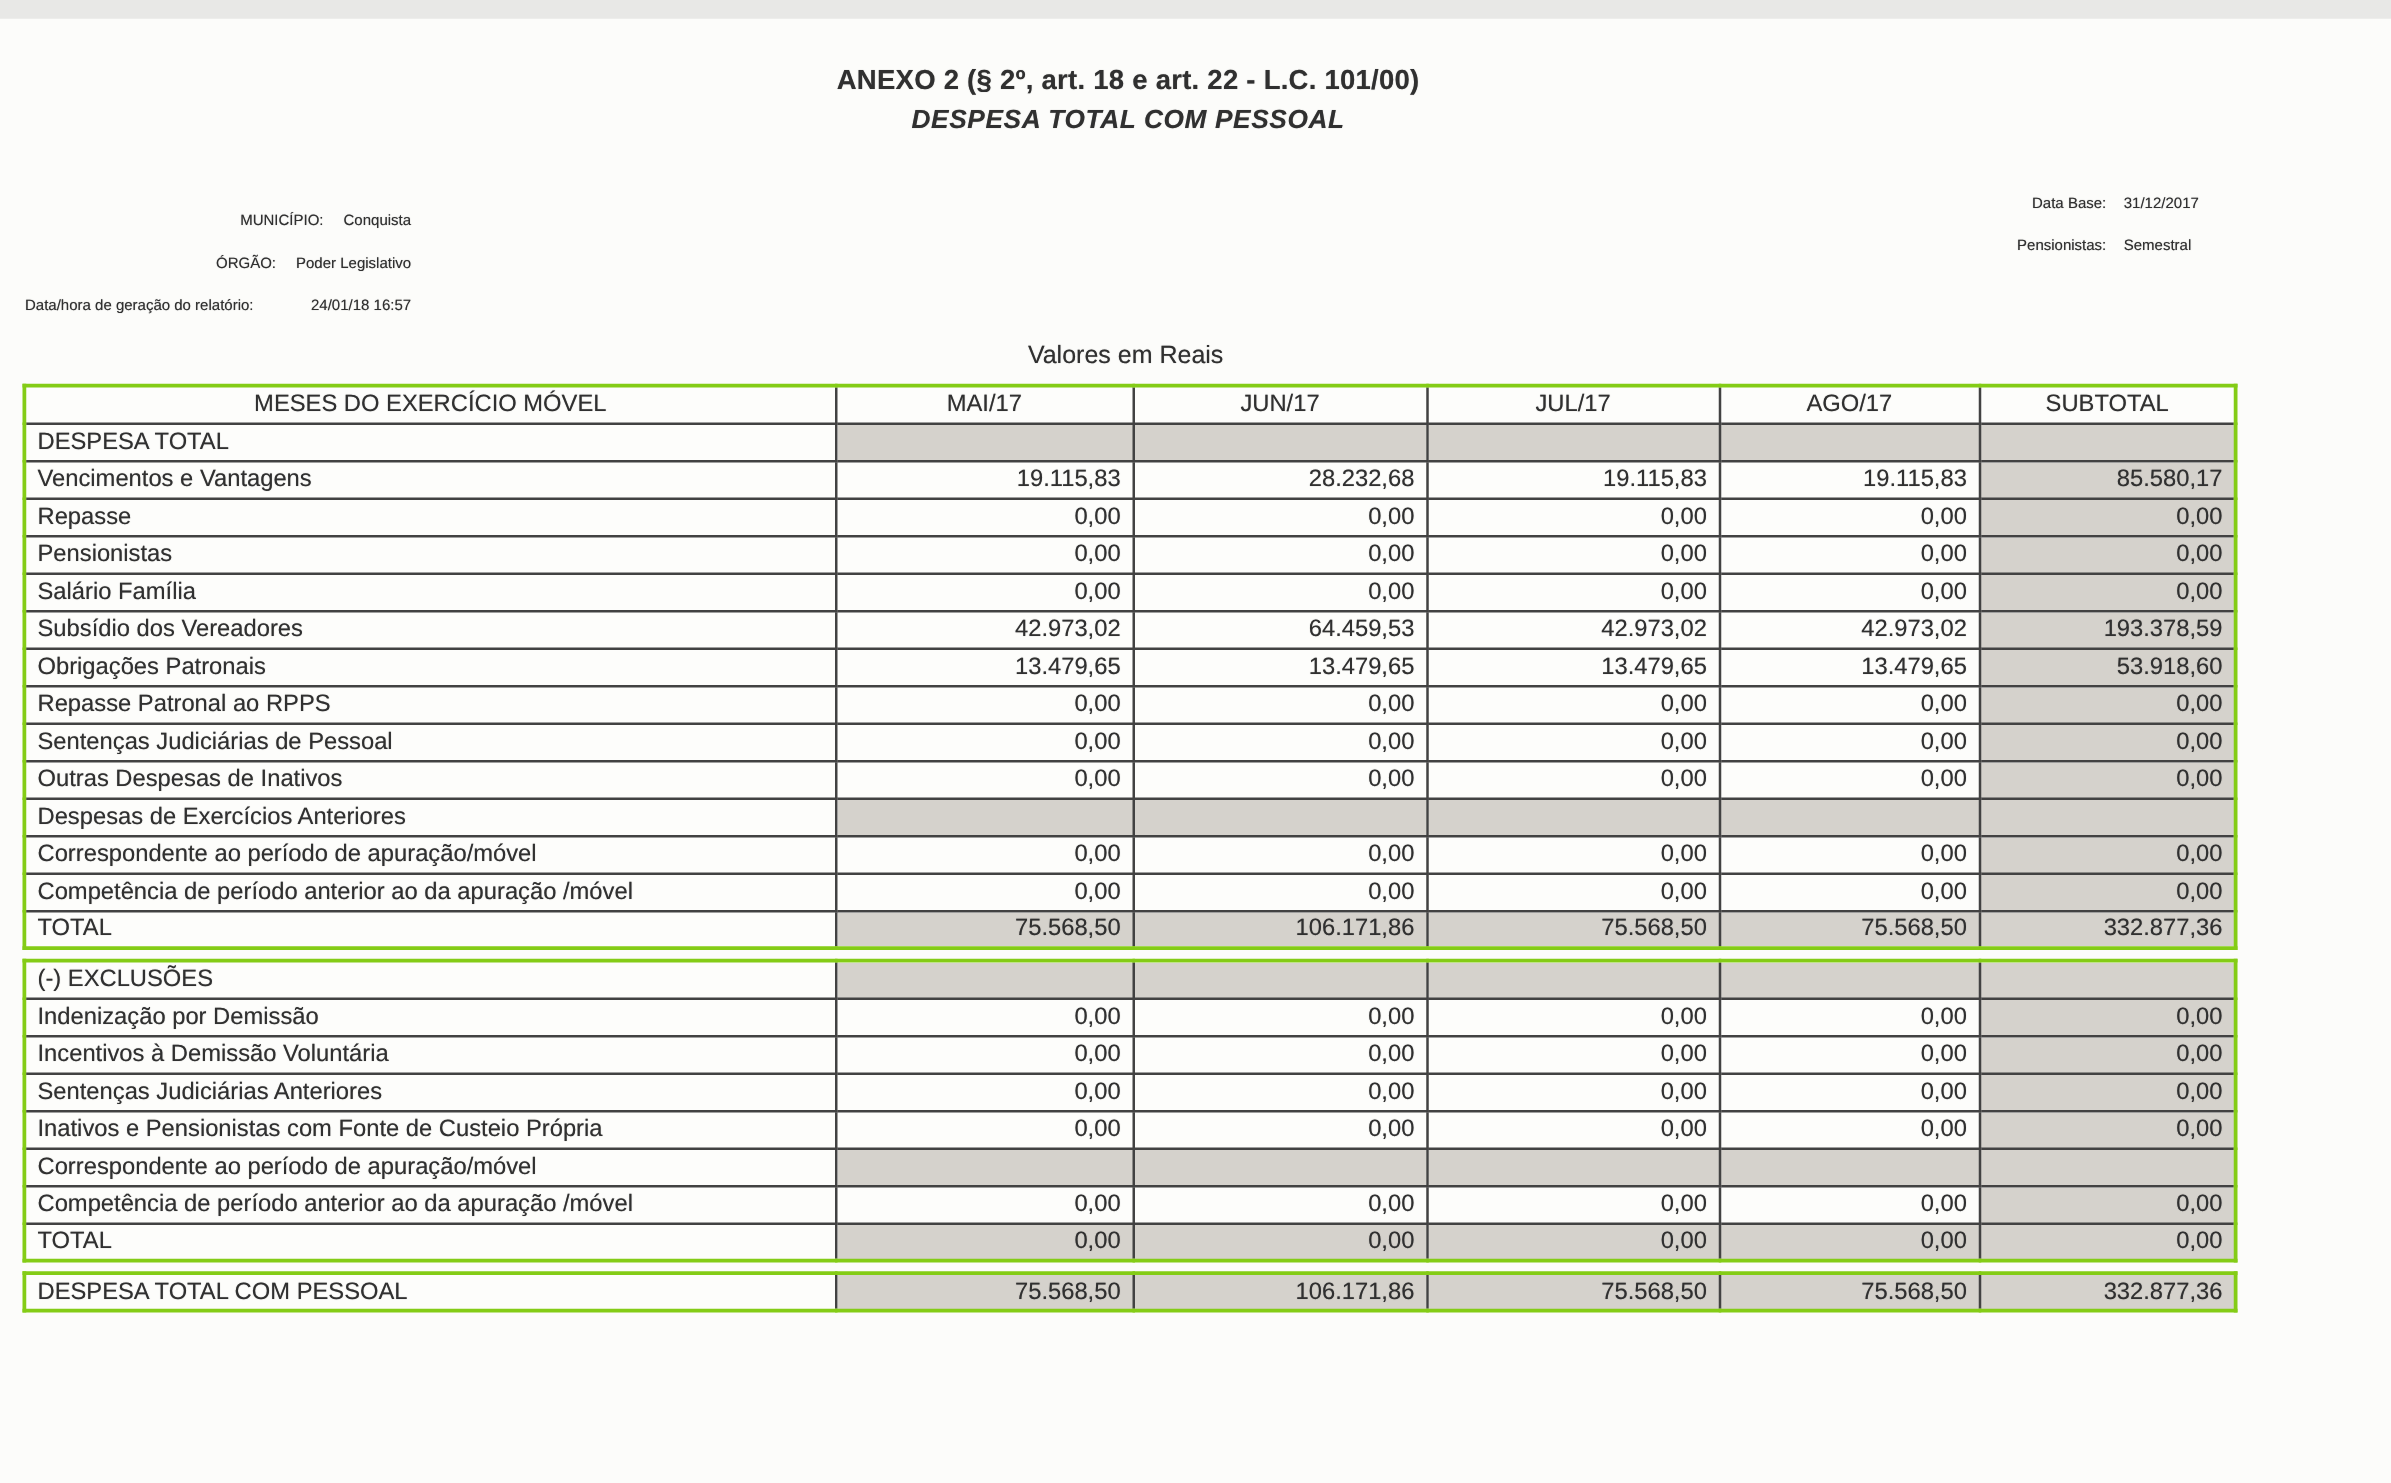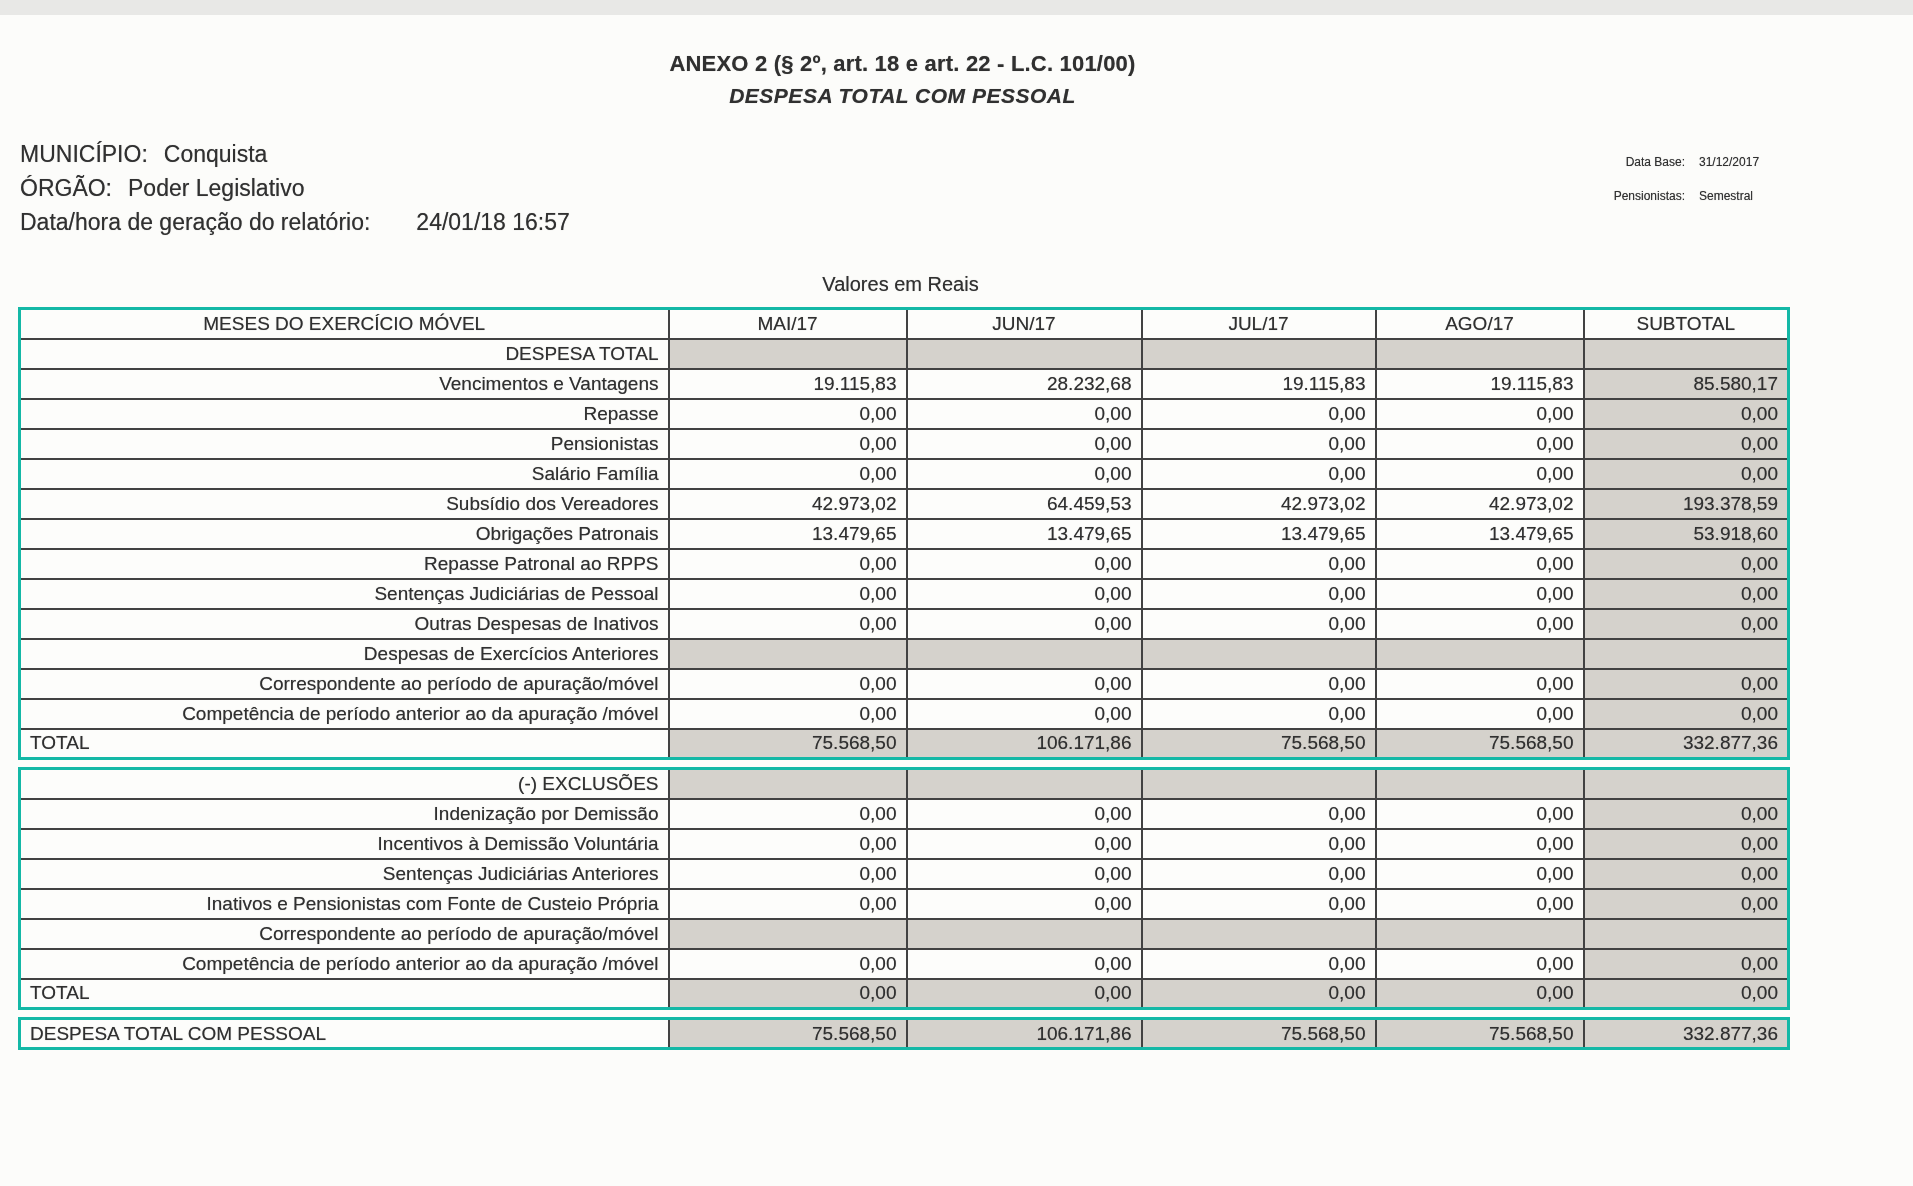--- a/index.html
+++ b/index.html
@@ -8,39 +8,39 @@
   .page {
     position:relative; width:1913px; height:1186px; margin:15px auto;
     background:#fcfcfa; color:#303030; overflow:hidden;
     text-shadow:0 0 0.7px rgba(45,45,45,0.55);
   }
   
   .title-block { position:absolute; left:18px; top:36px; width:1769px; text-align:center; }
   .title-1 { font-size:22px; font-weight:bold; letter-spacing:0.2px; }
   .title-2 { font-size:21px; font-weight:bold; font-style:italic; margin-top:7px; letter-spacing:0.5px; }
   
-  .meta-left { position:absolute; left:20px; top:122px; font-size:23px; }
+  .meta-left { position:absolute; left:20px; top:144px; font-size:12px;text-align:right; }
   .meta-left .mrow { height:34px; line-height:34px; white-space:nowrap; }
   .meta-left .mval { margin-left:16px; }
   .meta-left .mval-wide { margin-left:46px; }
   .meta-right { position:absolute; right:36px; top:130px; font-size:12px; }
   .meta-right .mrow { height:34px; line-height:34px; text-align:right; white-space:nowrap; }
   .meta-right .mval { display:inline-block; width:178px; text-align:left; margin-left:14px; }
   
   .currency-note { position:absolute; left:18px; top:258px; width:1769px; text-align:center; font-size:20px; padding-right:4px; }
   
   .table-wrap { position:absolute; left:18px; top:292px; width:1769px; }
   table.tbl { border-collapse:collapse; width:1769px; table-layout:fixed; margin-bottom:7px; }
   table.tbl th, table.tbl td {
     border:2px solid #424242; height:30px; font-size:19px; font-weight:normal;
     padding:1px 9px; overflow:hidden; white-space:nowrap; background:#fdfdfb;
   }
-  table.tbl { border:3px solid #14b8a6; }
+  table.tbl { border:3px solid #84cc16; }
   th.col-h { text-align:center; }
-  td.lbl { text-align:right; }
+  td.lbl { text-align:left; }
   td.lbl.center { text-align:left; }
   td.val { text-align:right; }
   .shaded {
     background-color:#d5d2cc !important;
     background-image:radial-gradient(circle, #b2afaa 0.8px, rgba(0,0,0,0) 0.9px);
     background-size:3px 3px;
   }
 </style>
 </head>
 <body>

